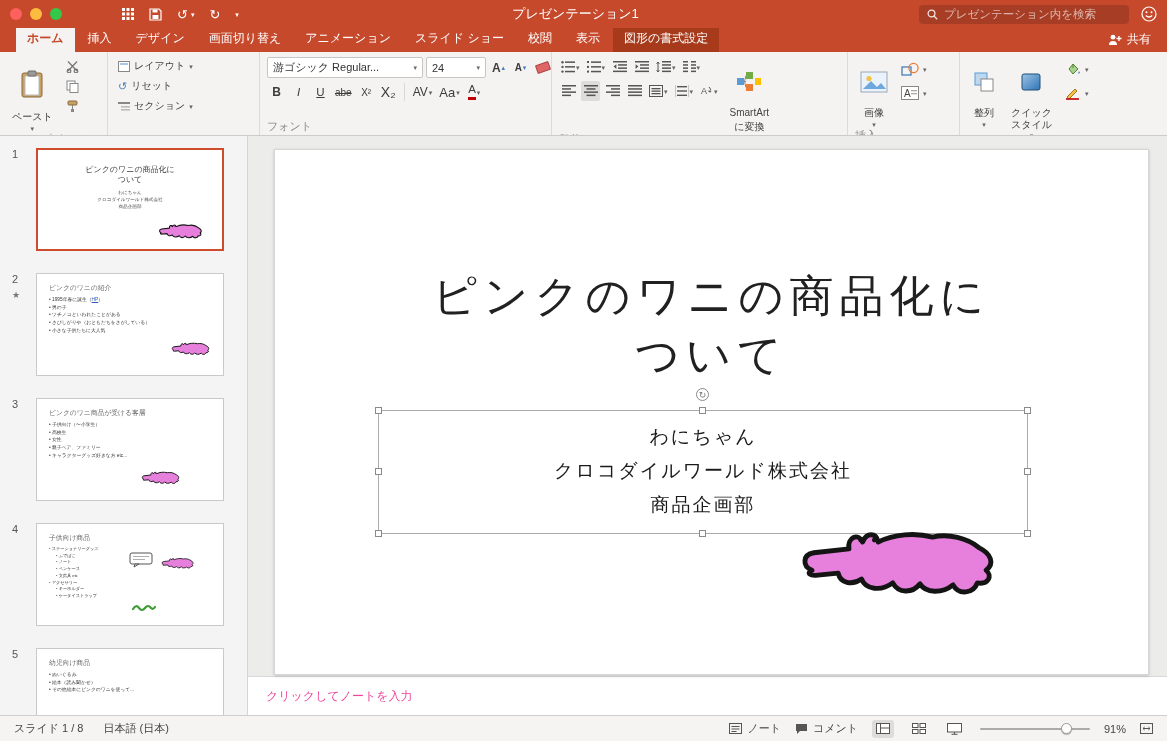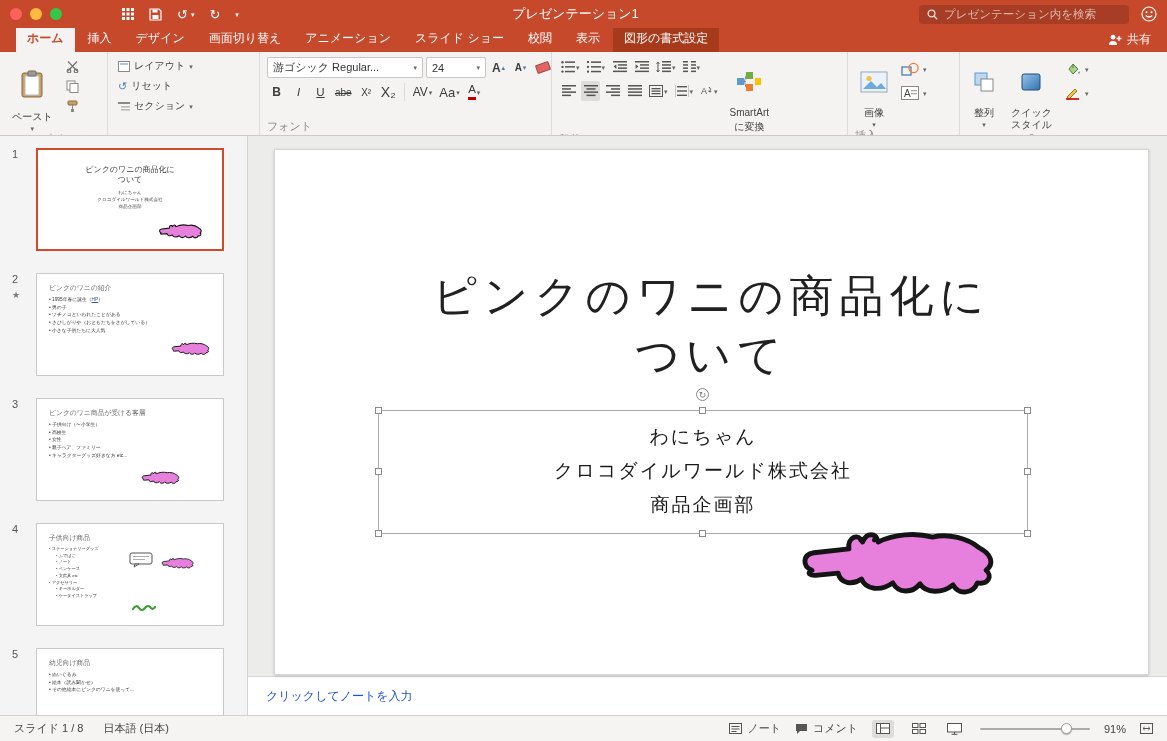--- a/index.html
+++ b/index.html
@@ -65,21 +65,21 @@
 .mini-croc{position:absolute;width:46px;height:24px}
 .main{flex:1;background:#ECECEB;display:flex;flex-direction:column;min-width:0}
 .canvas{flex:1;position:relative}
 .slide{position:absolute;left:26px;top:13px;width:875px;height:526px;background:#fff;border:1px solid #D6D6D6;box-shadow:0 1px 3px rgba(0,0,0,.18)}
 .slide-title{position:absolute;top:116px;left:0;right:0;text-align:center;font-size:44px;color:#212121;letter-spacing:6px;line-height:1.35;white-space:pre-line}
 .subtitle-box{position:absolute;left:103px;top:260px;width:650px;height:124px;border:1px solid #ABABAB}
 .handle{position:absolute;width:7px;height:7px;background:#fff;border:1px solid #8A8A8A}
 .rot-handle{position:absolute;width:13px;height:13px;border:1px solid #8A8A8A;border-radius:50%;background:#fff;left:50%;margin-left:-7px;top:-23px;color:#777;font-size:9px;line-height:12px;text-align:center}
 .subtitle-text{position:absolute;top:9px;left:0;right:0;text-align:center;font-size:19px;line-height:34px;color:#1a1a1a;letter-spacing:2px}
 .slide-croc{position:absolute;left:523px;top:358px;width:205px;height:107px}
-.notesbar{height:39px;background:#FFF;border-top:1px solid #D8D8D8;display:flex;align-items:center;padding-left:18px;font-size:12px;color:#1d4ed8}
+.notesbar{height:39px;background:#FFF;border-top:1px solid #D8D8D8;display:flex;align-items:center;padding-left:18px;font-size:12px;color:#ec4899}
 
 
 .statusbar{position:absolute;left:0;right:0;bottom:0;height:26px;background:#F5F4F3;border-top:1px solid #CFCFCF;display:flex;align-items:center;font-size:11px;color:#444;padding:0 14px;gap:20px}
 .sb-right{margin-left:auto;display:flex;align-items:center;gap:14px}
 .sb-item{display:flex;align-items:center;gap:5px}
 .viewbtn{width:22px;height:18px;display:flex;align-items:center;justify-content:center;border-radius:3px}
 .viewbtn.active{background:#DDDCDB}
 .zoom-track{width:110px;height:2px;background:#ABABAB;border-radius:1px;position:relative}
 .zoom-thumb{position:absolute;top:-5px;left:74%;width:11px;height:11px;border-radius:50%;background:#FDFDFD;border:1px solid #9B9B9B;box-shadow:0 1px 1px rgba(0,0,0,.25)}
 svg{display:block}

